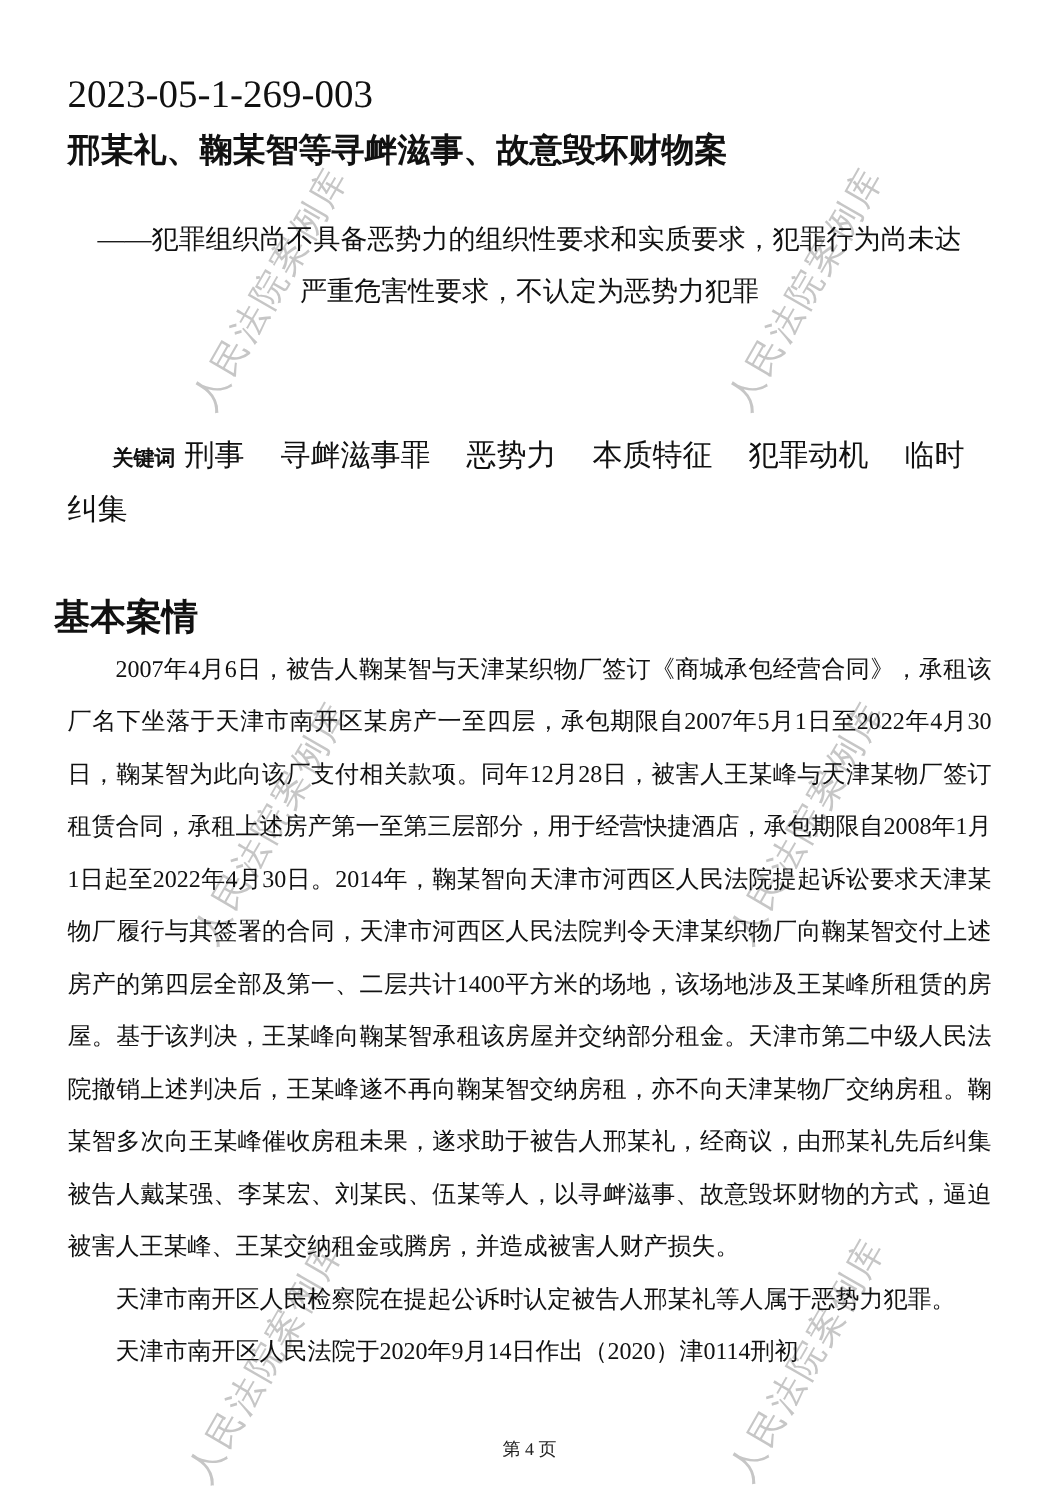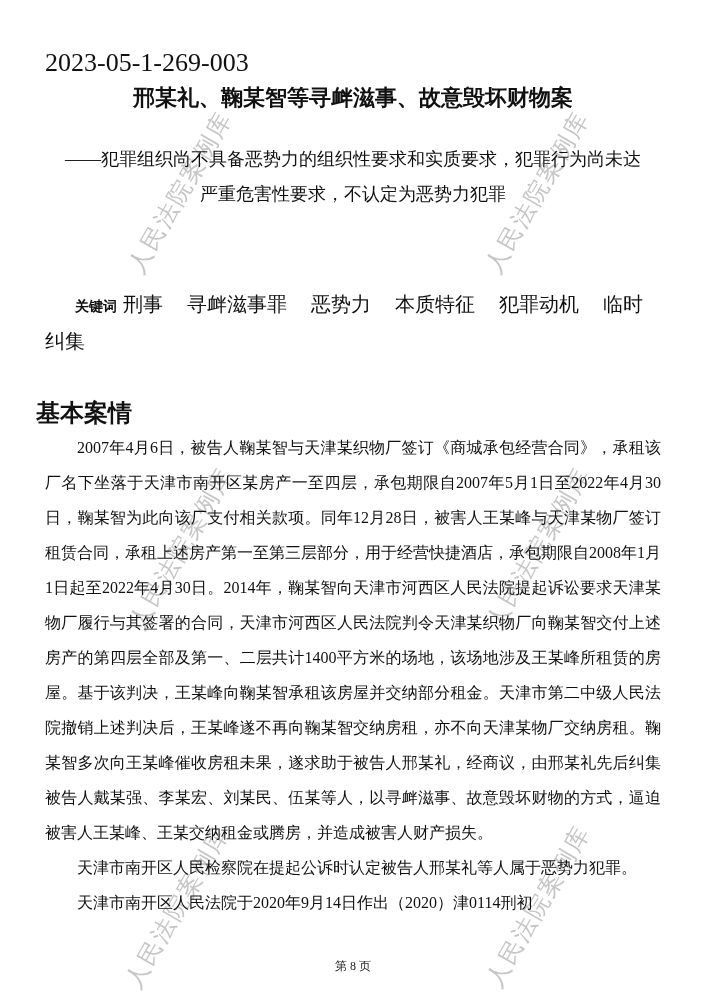--- a/index.html
+++ b/index.html
@@ -41,25 +41,25 @@
   }
   .doc-number {
     margin: 0 45px;
     padding-top: 50px;
     font-size: 26px;
     line-height: 26px;
     font-family: "Liberation Serif", "DejaVu Serif", serif;
   }
   .title {
     margin: 10px 45px 0;
-    text-align: center;
+    text-align: left;
     font-size: 22px;
     line-height: 28px;
     font-weight: bold;
-    font-family: Liberation Mono, monospace;
+    font-family: Liberation Serif, serif;
   }
   .subtitle {
     width: 578px;
     margin: 28px auto 0;
     text-align: center;
     font-size: 18px;
     line-height: 35px;
     font-family: "Liberation Serif", "DejaVu Serif", serif;
   }
   .keywords {
@@ -136,15 +136,15 @@
     <h2 class="section-heading">基本案情</h2>
 
     <div class="body-text">
       <p>2007年4月6日，被告人鞠某智与天津某织物厂签订《商城承包经营合同》，承租该厂名下坐落于天津市南开区某房产一至四层，承包期限自2007年5月1日至2022年4月30日，鞠某智为此向该厂支付相关款项。同年12月28日，被害人王某峰与天津某物厂签订租赁合同，承租上述房产第一至第三层部分，用于经营快捷酒店，承包期限自2008年1月1日起至2022年4月30日。2014年，鞠某智向天津市河西区人民法院提起诉讼要求天津某物厂履行与其签署的合同，天津市河西区人民法院判令天津某织物厂向鞠某智交付上述房产的第四层全部及第一、二层共计1400平方米的场地，该场地涉及王某峰所租赁的房屋。基于该判决，王某峰向鞠某智承租该房屋并交纳部分租金。天津市第二中级人民法院撤销上述判决后，王某峰遂不再向鞠某智交纳房租，亦不向天津某物厂交纳房租。鞠某智多次向王某峰催收房租未果，遂求助于被告人邢某礼，经商议，由邢某礼先后纠集被告人戴某强、李某宏、刘某民、伍某等人，以寻衅滋事、故意毁坏财物的方式，逼迫被害人王某峰、王某交纳租金或腾房，并造成被害人财产损失。</p>
       <p>天津市南开区人民检察院在提起公诉时认定被告人邢某礼等人属于恶势力犯罪。</p>
       <p>天津市南开区人民法院于2020年9月14日作出（2020）津0114刑初</p>
     </div>
 
   </div>
 
-  <div class="footer">第 8 页</div>
+  <div class="footer">第 4 页</div>
 
 </div>
 
 </body></html>

